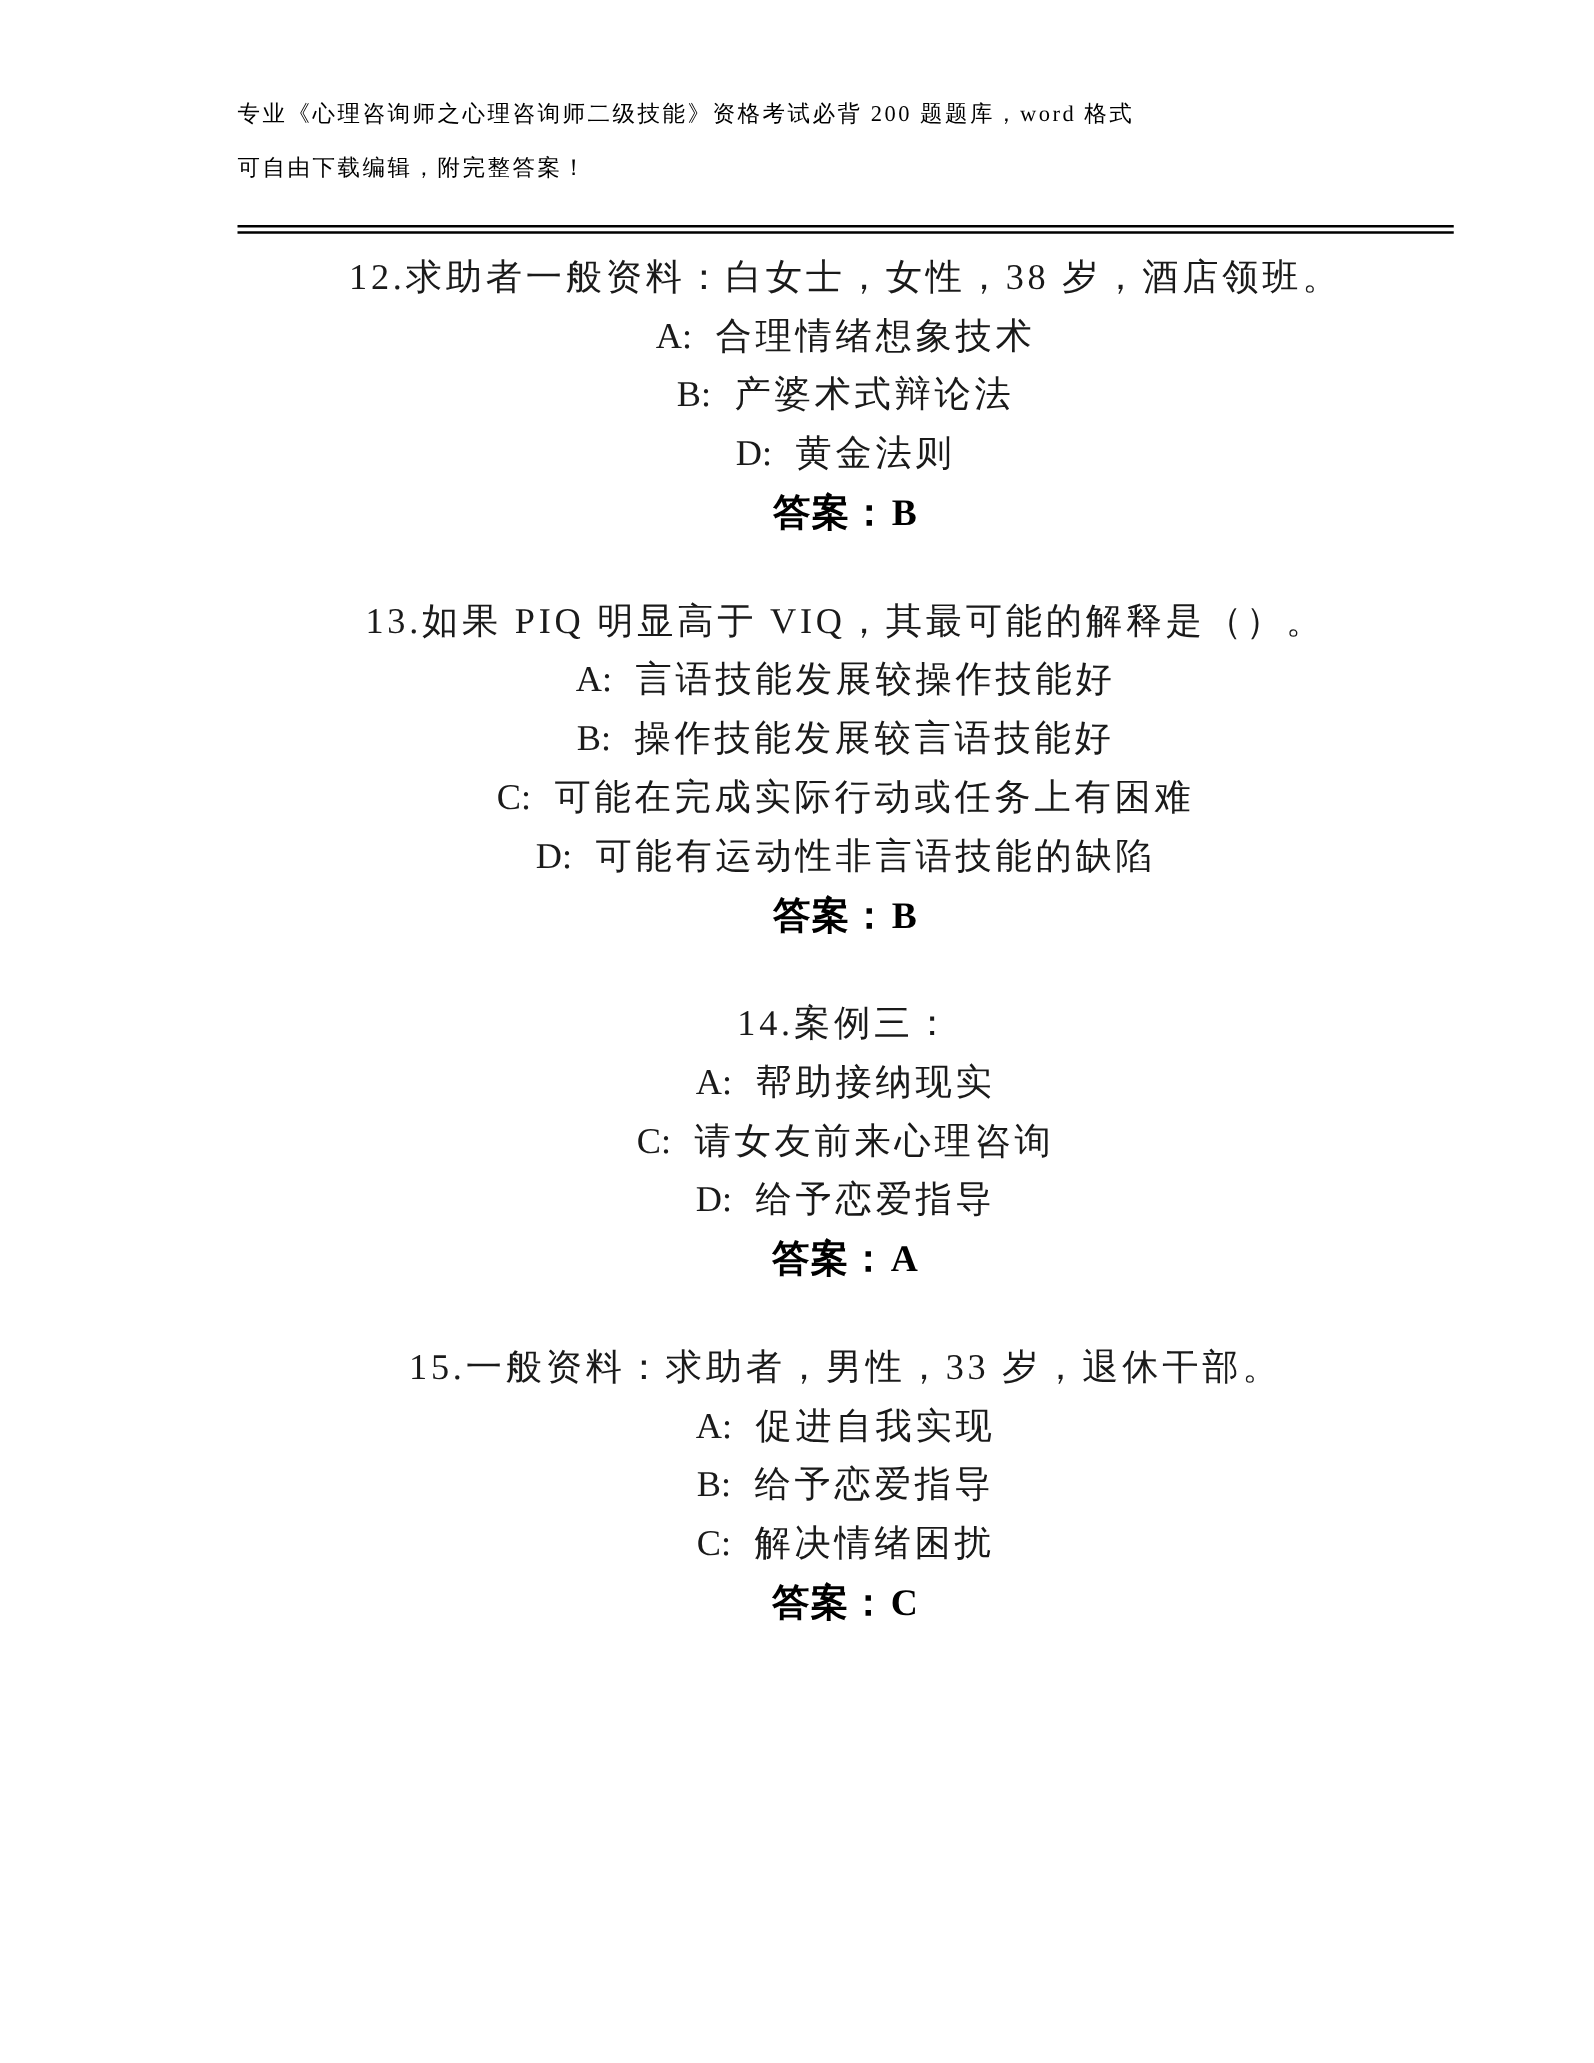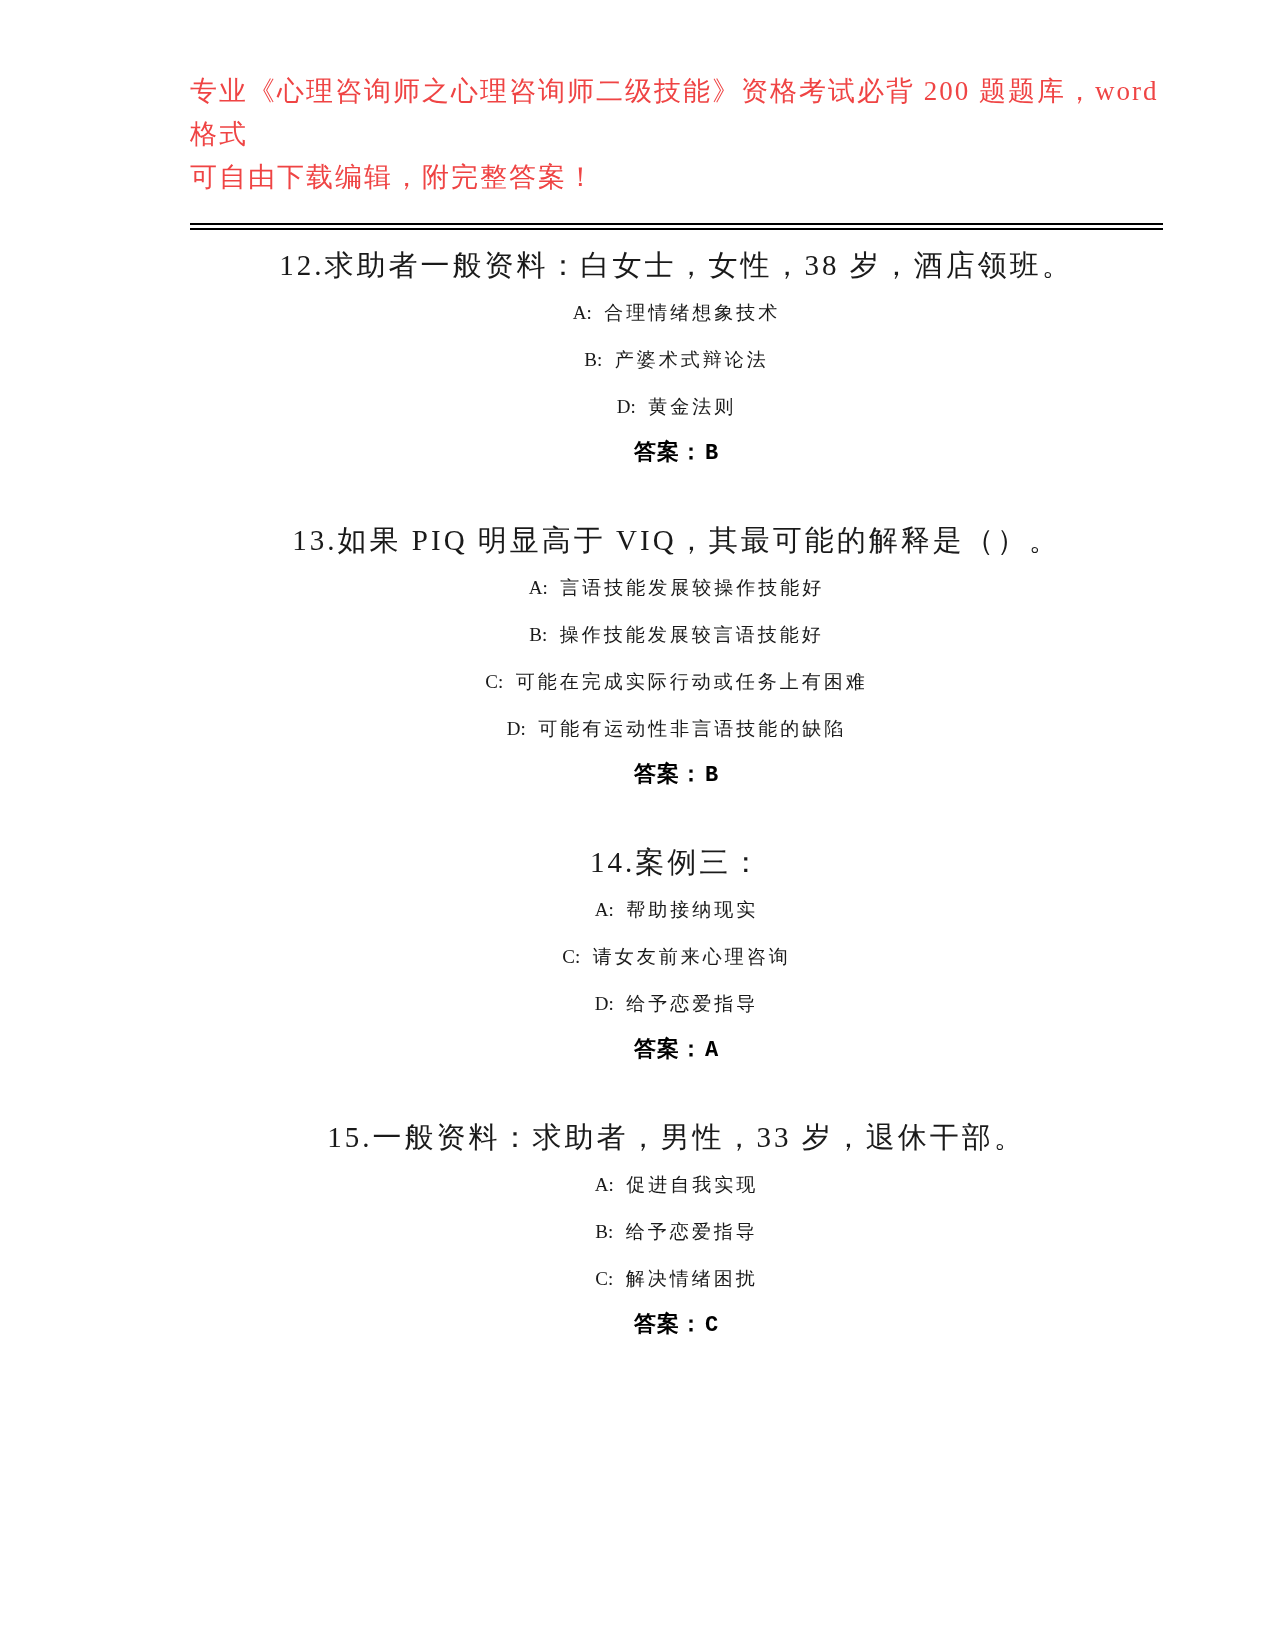--- a/index.html
+++ b/index.html
@@ -15,24 +15,24 @@
     overflow: hidden;
   }
   .page {
     position: relative;
     width: 1275px;
     height: 1650px;
     background: #ffffff;
   }
   .header {
     margin: 70px 112px 0 190px;
-    font-size: 27px;
+    font-size: 18px;
     line-height: 43px;
     letter-spacing: 2px;
-    color: #ef4444;
+    color: #000000;
   }
   .header-line { display: block; }
   .divider {
     margin: 24px 112px 0 190px;
     height: 3px;
     border-top: 2px solid #000000;
     border-bottom: 2px solid #000000;
   }
   .content {
     margin: 12px 112px 0 190px;
@@ -40,32 +40,32 @@
   }
   .question {
     margin-bottom: 40px;
   }
   .q-title {
     font-size: 29px;
     line-height: 47px;
     letter-spacing: 3px;
   }
   .option {
-    font-size: 19px;
+    font-size: 29px;
     line-height: 47px;
     letter-spacing: 3px;
   }
   .option-label {
     letter-spacing: 0;
     margin-right: 0.65em;
   }
   .answer-line {
-    font-family: Liberation Mono, monospace;
+    font-family: Liberation Serif, serif;
     font-weight: bold;
-    font-size: 22px;
+    font-size: 30px;
     line-height: 47px;
     letter-spacing: 1px;
     color: #000000;
   }
   .answer-value { margin-left: 2px; }
 </style>
 </head>
 <body>
 
 <div class="page">

